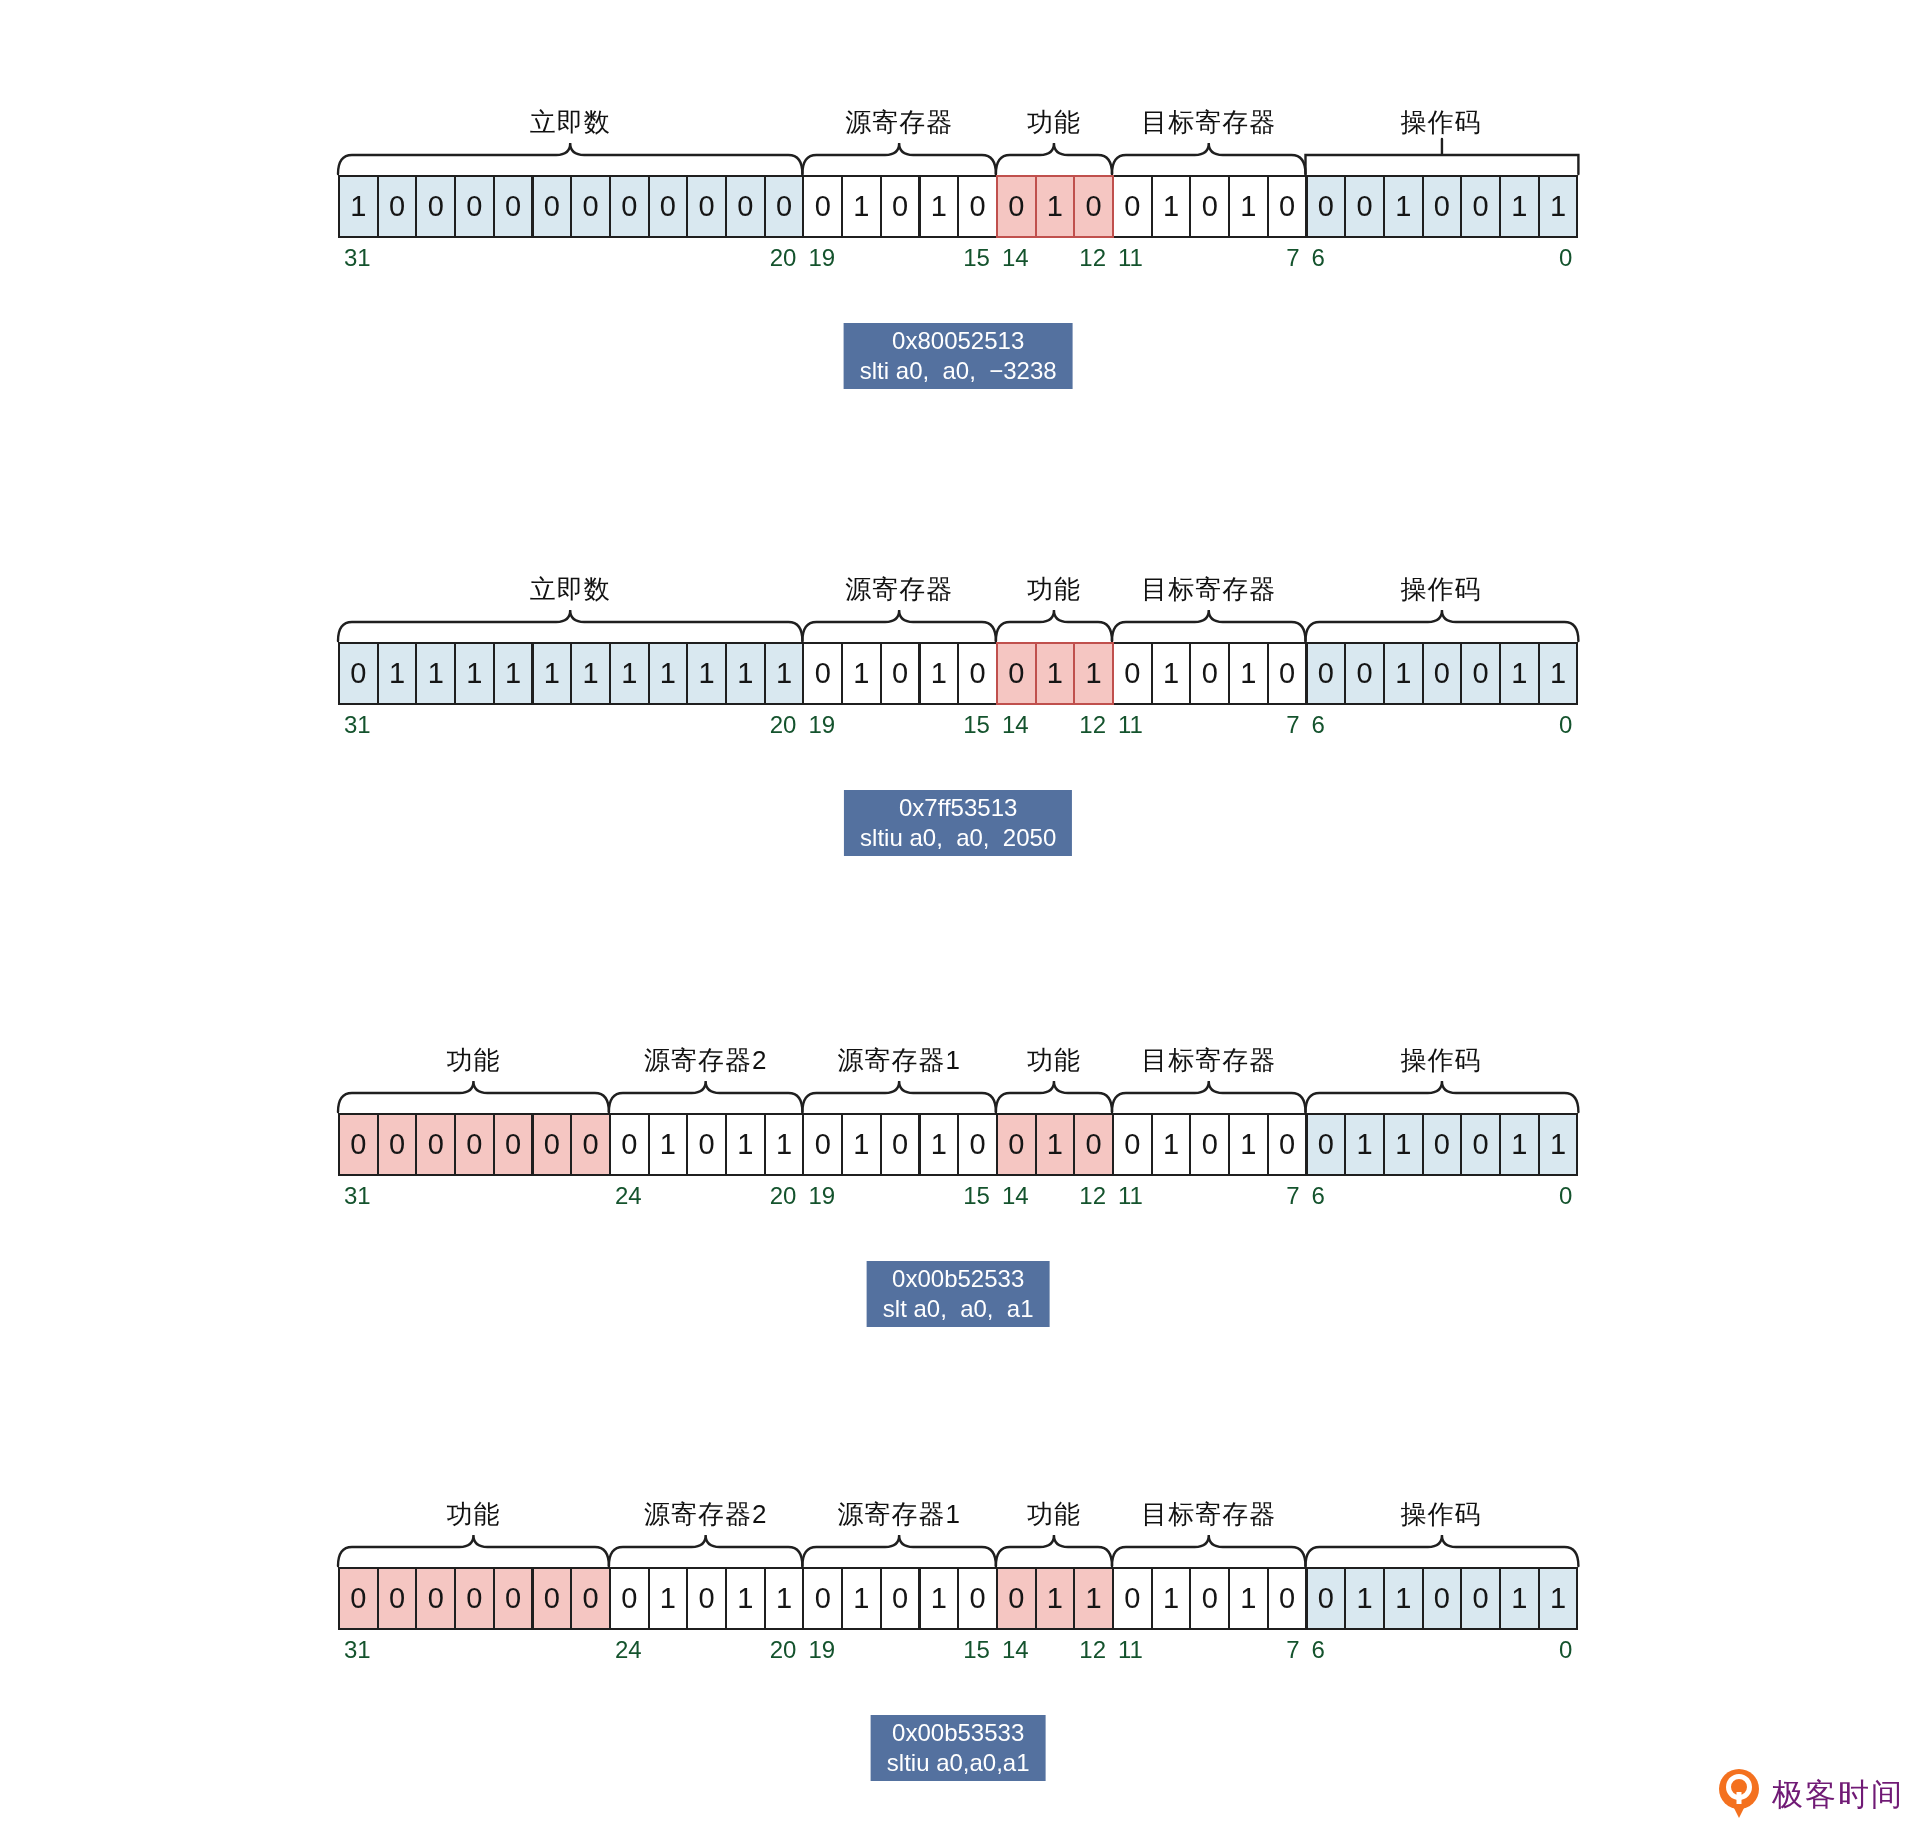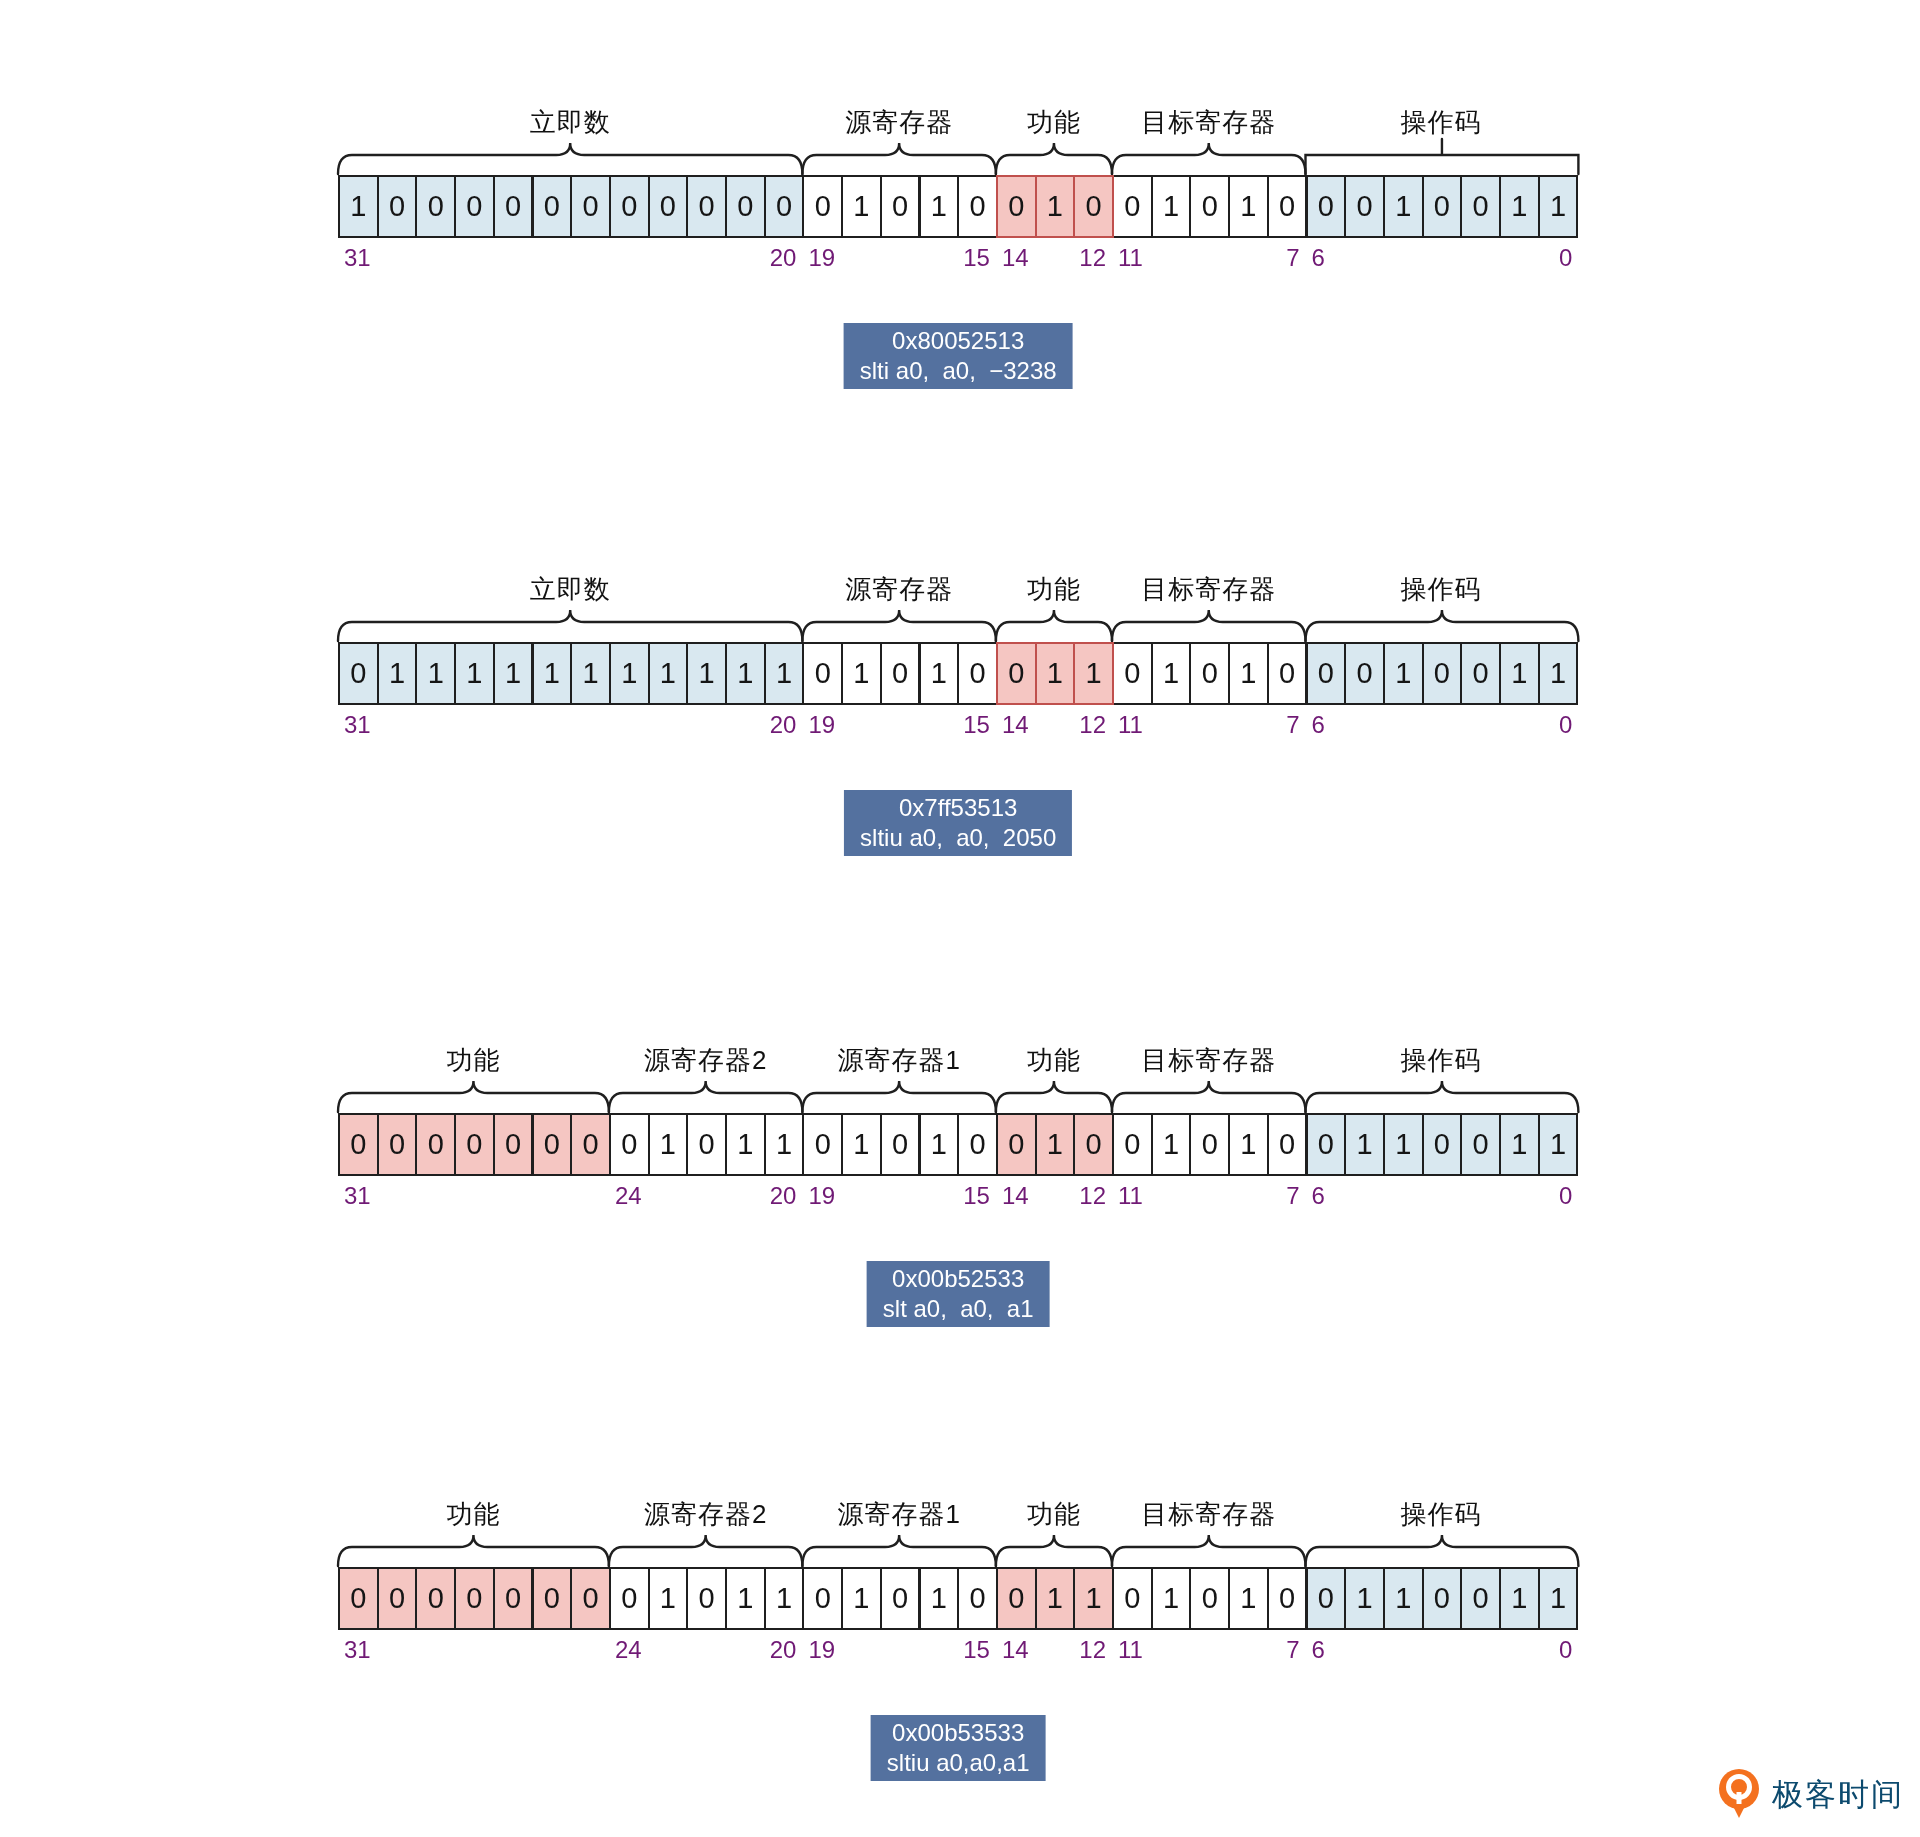--- a/index.html
+++ b/index.html
@@ -4,27 +4,27 @@
 <style>
   html,body{margin:0;padding:0;background:#ffffff;}
   .canvas{position:relative;width:1920px;height:1837px;background:#ffffff;
           font-family:"Liberation Sans",sans-serif;overflow:hidden;}
   .f-label{position:absolute;transform:translateX(-50%);font-size:26px;font-weight:500;
            color:#111;white-space:nowrap;letter-spacing:1px;}
   .braces{position:absolute;overflow:visible;}
   .cell{position:absolute;box-sizing:border-box;border:2px solid #1f1f1f;
         display:flex;align-items:center;justify-content:center;
         font-size:29px;color:#151515;background:#fff;}
-  .bitnum{position:absolute;font-size:24px;color:#701a75;white-space:nowrap;}
+  .bitnum{position:absolute;font-size:24px;color:#14532d;white-space:nowrap;}
   .bitnum.right{transform:translateX(-100%);}
   .codebox{position:absolute;transform:translateX(-50%);text-align:center;
            color:#ffffff;font-size:24px;line-height:30px;padding:3px 16px;
            white-space:pre;}
   .footer{position:absolute;left:1716px;top:1768px;display:flex;align-items:center;gap:10px;}
-  .brand-text{font-size:31px;font-weight:500;color:#0c4a6e;letter-spacing:2px;}
+  .brand-text{font-size:31px;font-weight:500;color:#701a75;letter-spacing:2px;}
 </style>
 </head>
 <body>
 
 <div class="canvas">
   <div id="diagrams">
       <div>
         <span class="f-label" style="left: 570.2px; top: 105px;">立即数</span>
         <div class="cell" style="left: 338px; top: 175px; width: 40.7px; height: 63px; background: rgb(217, 232, 240); border-color: rgb(31, 31, 31);">1</div>
         <div class="cell" style="left: 376.7px; top: 175px; width: 40.7px; height: 63px; background: rgb(217, 232, 240); border-color: rgb(31, 31, 31);">0</div>

